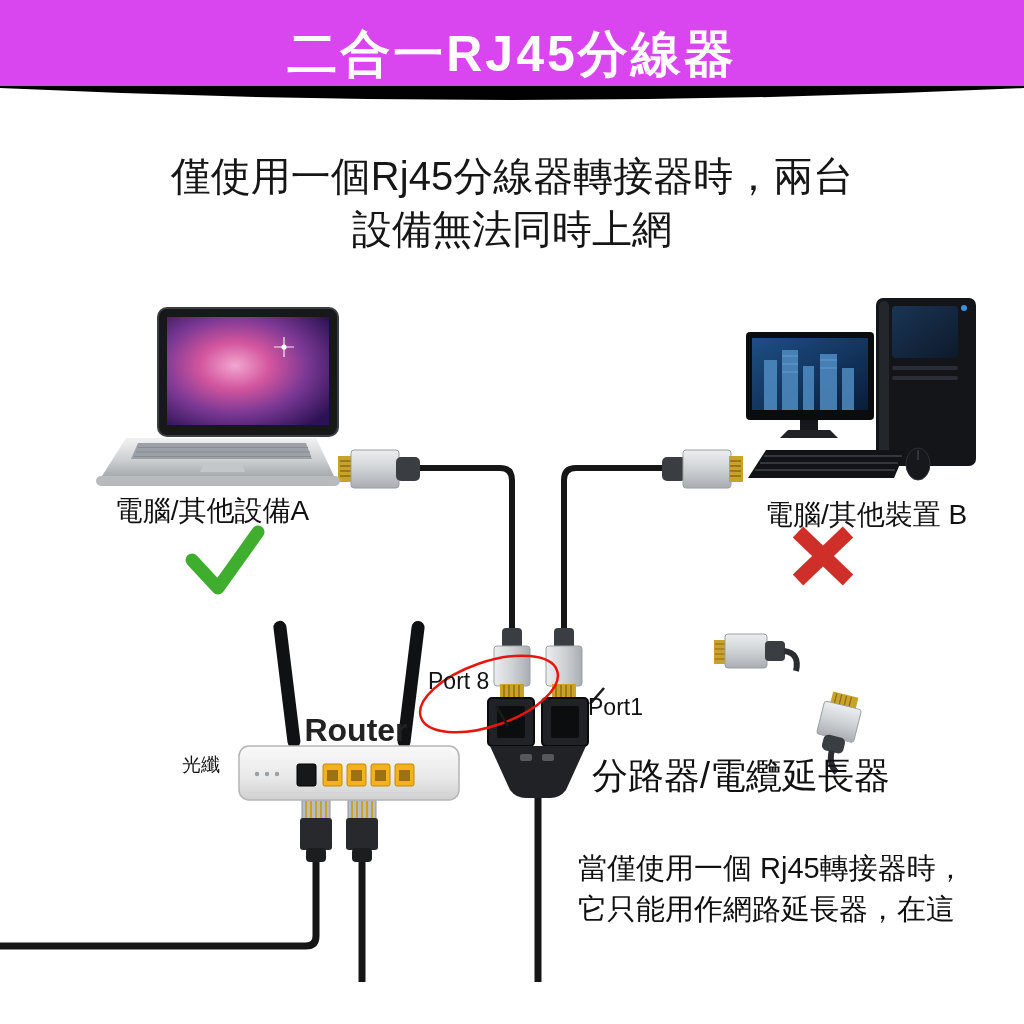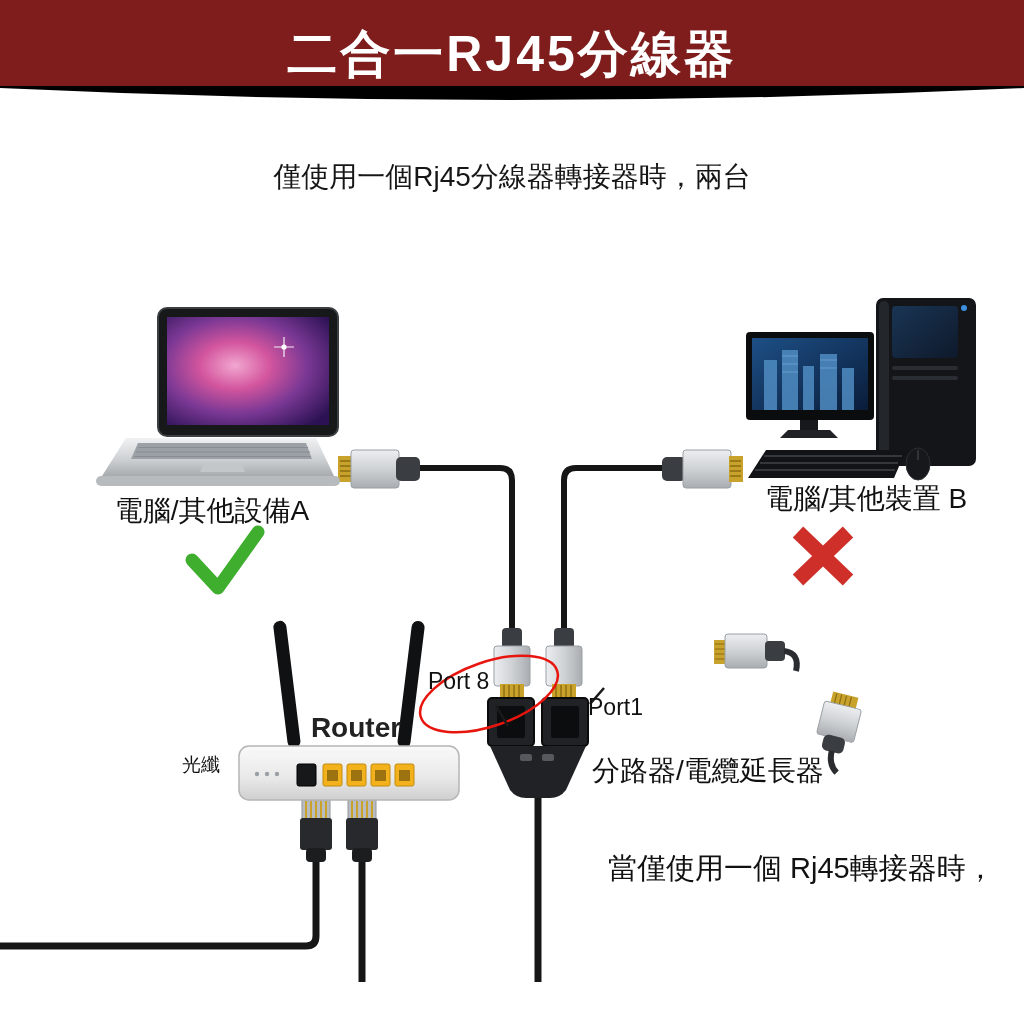--- a/index.html
+++ b/index.html
@@ -2,57 +2,58 @@
 <html><head>
 <meta charset="utf-8">
 <style>
   * { margin:0; padding:0; box-sizing:border-box; }
   html,body { background:#ffffff; }
   body { font-family:"Liberation Sans","DejaVu Sans",sans-serif; color:#141414; }
   .canvas { position:relative; width:1024px; height:1024px; background:#ffffff; overflow:hidden; }
   .abs { position:absolute; }
 
   
-  .banner { position:absolute; top:0; left:0; width:1024px; height:86px; background:#7f1d1d;
+  .banner { position:absolute; top:0; left:0; width:1024px; height:86px; background:#d946ef;
             display:flex; align-items:center; justify-content:center; }
   .banner h1 { color:#fff; font-size:50px; font-weight:bold; letter-spacing:3px; padding-top:22px; }
   .banner-curve { position:absolute; top:86px; left:0; display:block; }
 
   
   .subtitle { position:absolute; top:150px; left:0; width:1024px; text-align:center;
-              font-size:28px; line-height:53px; font-weight:500; color:#161616; }
+              font-size:40px; line-height:53px; font-weight:500; color:#161616; }
 
   
   .label { position:absolute; color:#111; white-space:nowrap; }
   .lbl-laptop   { left:92px;  top:492px; width:240px; text-align:center; font-size:28px; }
-  .lbl-desktop  { left:740px; top:480px; width:252px; text-align:center; font-size:28px; }
-  .lbl-router   { left:300px; top:712px; width:112px; text-align:center; font-size:28px; font-weight:600; color:#222; }
+  .lbl-desktop  { left:740px; top:496px; width:252px; text-align:center; font-size:28px; }
+  .lbl-router   { left:300px; top:712px; width:112px; text-align:center; font-size:32px; font-weight:600; color:#222; }
   .lbl-fiber    { left:182px; top:752px; font-size:19px; }
-  .lbl-splitter { left:592px; top:752px; font-size:28px; }
+  .lbl-splitter { left:592px; top:752px; font-size:36px; }
   .lbl-port2    { left:428px; top:668px; font-size:23px; }
   .lbl-port1    { left:588px; top:658px; font-size:23px;margin-top:36px; }
 
   
   .note { position:absolute; left:578px; top:848px; width:390px;
-          font-size:29px; line-height:41px; color:#111;margin-left:30px; }
+          font-size:29px; line-height:41px; color:#111; }
 </style>
 </head>
 <body>
 
 <div class="canvas">
 
   <header class="banner">
     <h1>二合一RJ45分線器</h1>
   </header>
   <svg class="banner-curve" width="1024" height="26" viewBox="0 0 1024 26" preserveAspectRatio="none">
     <path d="M0,0 H1024 V2 Q512,26 0,2 Z" fill="#000"></path>
   </svg>
 
   <div class="subtitle">
     <div>僅使用一個Rj45分線器轉接器時，兩台</div>
+    <div>設備無法同時上網</div>
   </div>
 
   <svg class="abs" style="left:0;top:0" width="1024" height="1024" viewBox="0 0 1024 1024">
     <defs>
       <linearGradient id="plugbody" x1="0" y1="0" x2="0" y2="1">
         <stop offset="0%" stop-color="#eceef0"></stop>
           <stop offset="50%" stop-color="#cfd2d5"></stop>
           <stop offset="100%" stop-color="#a9adb1"></stop>
       </linearGradient>
       <linearGradient id="plugbodyH" x1="0" y1="0" x2="1" y2="0">
@@ -270,15 +271,16 @@
   <div class="label lbl-laptop">電腦/其他設備A</div>
   <div class="label lbl-desktop">電腦/其他裝置 B</div>
   <div class="label lbl-router">Router</div>
   <div class="label lbl-fiber">光纖</div>
   <div class="label lbl-splitter">分路器/電纜延長器</div>
   <div class="label lbl-port2">Port 8</div>
   <div class="label lbl-port1">Port1</div>
 
   <div class="note">
     <div>當僅使用一個 Rj45轉接器時，</div>
+    <div>它只能用作網路延長器，在這</div>
   </div>
 
 </div>
 
 </body></html>

